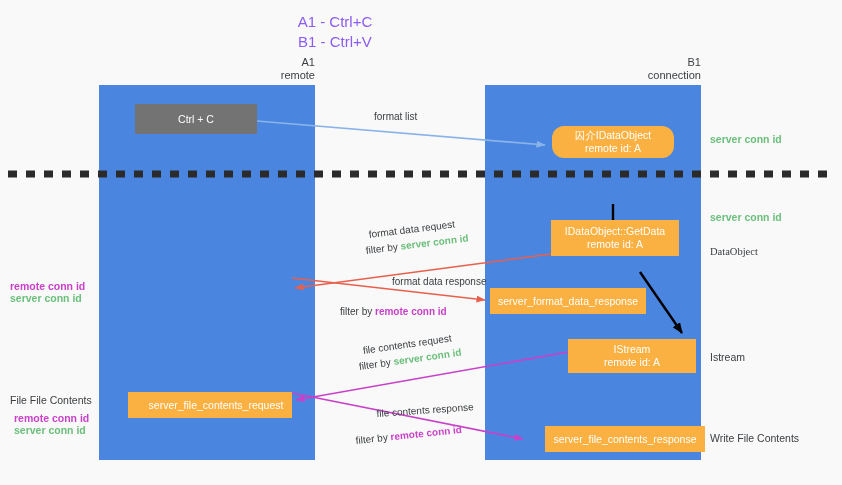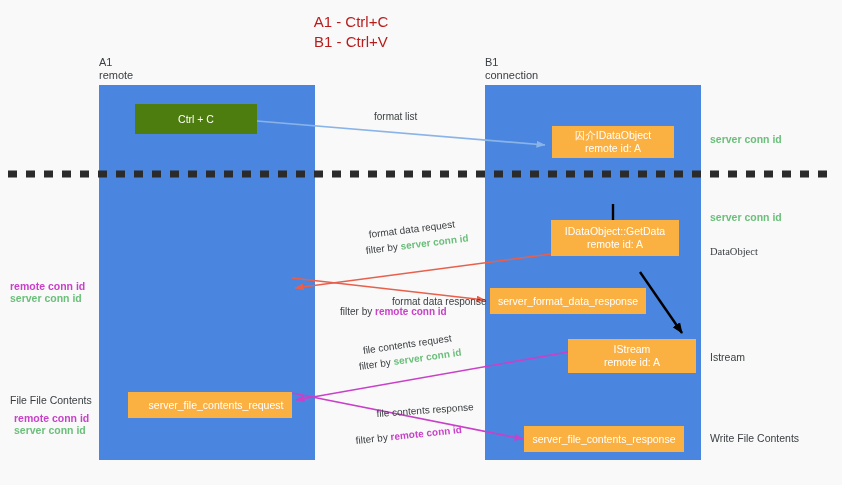--- a/index.html
+++ b/index.html
@@ -16,32 +16,32 @@
   }
   #stage {
     position: absolute;
     left: 0; top: 0;
     width: 842px; height: 485px;
   }
   .abs { position: absolute; }
 
   
   #title {
-    left: 16px; top: 12px;
+    left: 0; top: 12px;
     width: 670px;
     text-align: center;
     font-size: 15px;
-    color: #b91c1c;
+    color: #8b5cf6;
     line-height: 20px;
     white-space: pre-line;
   }
 
   
   .col-header {
-    text-align: left;
+    text-align: right;
     font-size: 11px;
     color: #3c4043;
     line-height: 13px;
     white-space: pre-line;
   }
   #hdr-a1 { left: 99px; top: 56px; width: 216px; }
   #hdr-b1 { left: 485px; top: 56px; width: 216px; }
 
   
   .lane {
@@ -57,21 +57,21 @@
     flex-direction: column;
     align-items: center;
     justify-content: center;
     color: #ffffff;
     font-size: 10.5px;
     line-height: 13px;
     text-align: center;
     white-space: pre-line;
     padding: 2px 4px;
   }
-  .box.green { background: #4d7c0f; }
+  .box.green { background: #737373; }
   .box.orange { background: #fbb042; }
 
   
   .annot {
     font-size: 10.5px;
     line-height: 14px;
     color: #3c4043;
     white-space: pre-line;
   }
   .annot.green-b { color: #6bbf7b; font-weight: bold; }
@@ -143,33 +143,33 @@
     <line x1="292" y1="393" x2="523" y2="439" stroke="#c940c9" stroke-width="1.6" marker-end="url(#ah-mag)"></line>
 
     <line x1="8" y1="174" x2="834" y2="174" stroke="#2b2b2b" stroke-width="7" stroke-dasharray="9 9" stroke-linecap="butt"></line>
   </svg>
 
   <div class="abs box green" style="left:135px; top:104px; width:122px; height:30px;">Ctrl + C</div>
 
 
   <div class="abs box orange" style="left:128px; top:392px; width:164px; height:26px;padding-left:16px;">server_file_contents_request</div>
 
-  <div class="abs box orange" style="left:552px; top:126px; width:122px; height:32px;">囚介IDataObject
+  <div class="abs box orange" style="left:552px; top:126px; width:122px; height:32px;border-radius:12px;">囚介IDataObject
 remote id: A</div>
 
 
   <div class="abs box orange" style="left:551px; top:220px; width:128px; height:36px;">IDataObject::GetData
 remote id: A</div>
 
   <div class="abs box orange" style="left:490px; top:288px; width:156px; height:26px;">server_format_data_response</div>
 
   <div class="abs box orange" style="left:568px; top:339px; width:128px; height:34px;">IStream
 remote id: A</div>
 
-  <div class="abs box orange" style="left:524px; top:426px; width:160px; height:26px;">server_file_contents_response</div>
+  <div class="abs box orange" style="left:545px; top:426px; width:160px; height:26px;">server_file_contents_response</div>
 
   <div class="abs annot green-b" style="left:710px; top:132px;">server conn id</div>
 
   <div class="abs annot green-b" style="left:710px; top:210px;">server conn id</div>
 
   <div class="abs annot plain" style="left:710px; top:245px;font-family:Liberation Serif, serif;">DataObject</div>
 
   <div class="abs annot plain" style="left:710px; top:350px;">Istream</div>
 
   <div class="abs annot plain" style="left:710px; top:431px;">Write File Contents</div>
@@ -183,21 +183,21 @@
 
   <div class="abs edge-label" style="left:374px; top:110px;">format list</div>
 
   <div class="abs edge-label" style="left:368px; top:228px; transform:rotate(-7deg); transform-origin:left top;">
     <span>format data request</span>
   </div>
   <div class="abs edge-label" style="left:365px; top:244px; transform:rotate(-7deg); transform-origin:left top;">
     <span>filter by </span><span class="g">server conn id</span>
   </div>
 
-  <div class="abs edge-label" style="left:363px; top:295px;padding-left:29px;">
+  <div class="abs edge-label" style="left:363px; top:275px;padding-left:29px;">
     <span>format data response</span>
   </div>
   <div class="abs edge-label" style="left:340px; top:305px;">
     <span>filter by </span><span class="m">remote conn id</span>
   </div>
 
   <div class="abs edge-label" style="left:362px; top:344px; transform:rotate(-8deg); transform-origin:left top;">
     <span>file contents request</span>
   </div>
   <div class="abs edge-label" style="left:358px; top:360px; transform:rotate(-8deg); transform-origin:left top;">

